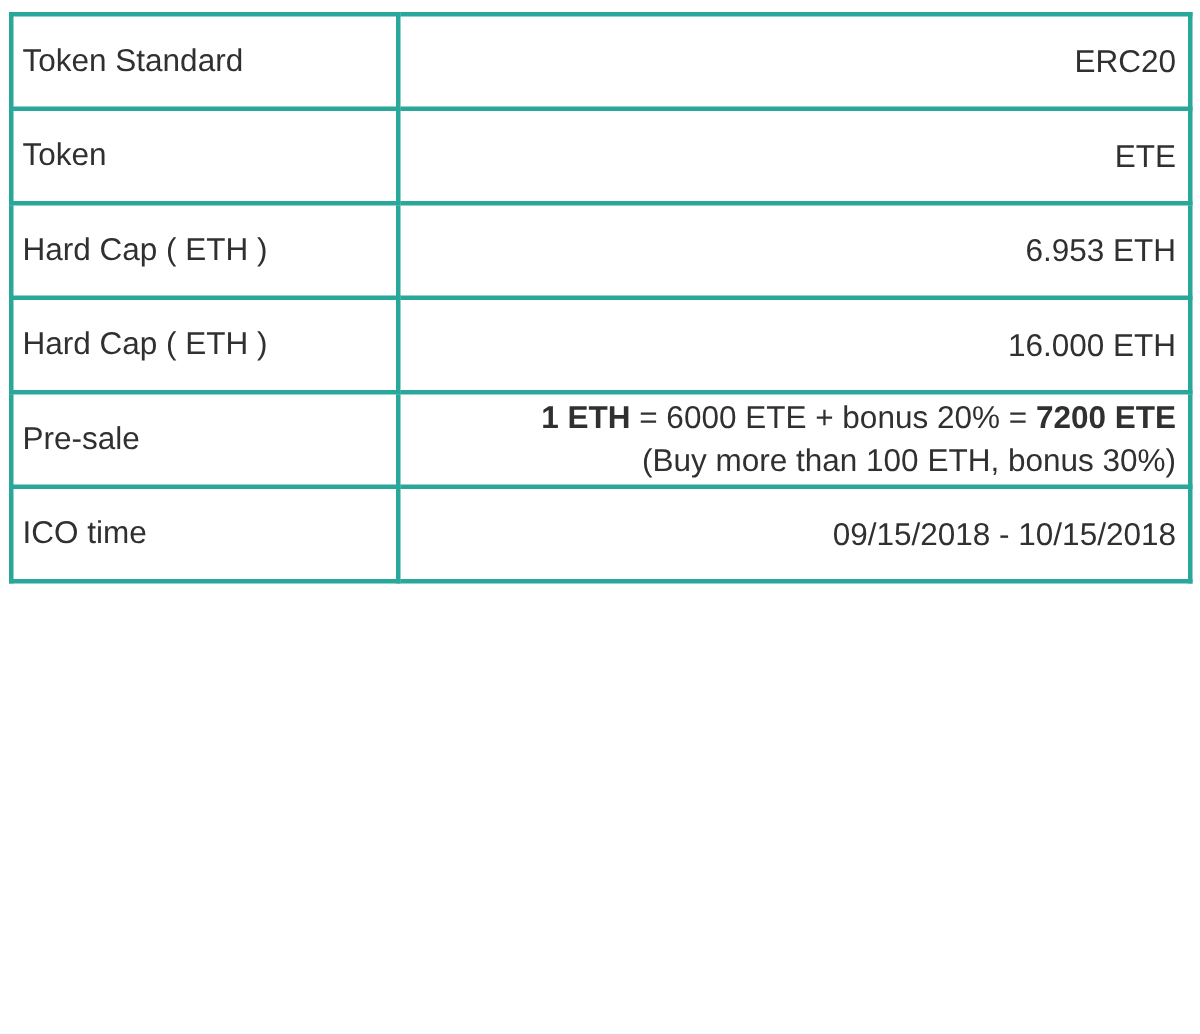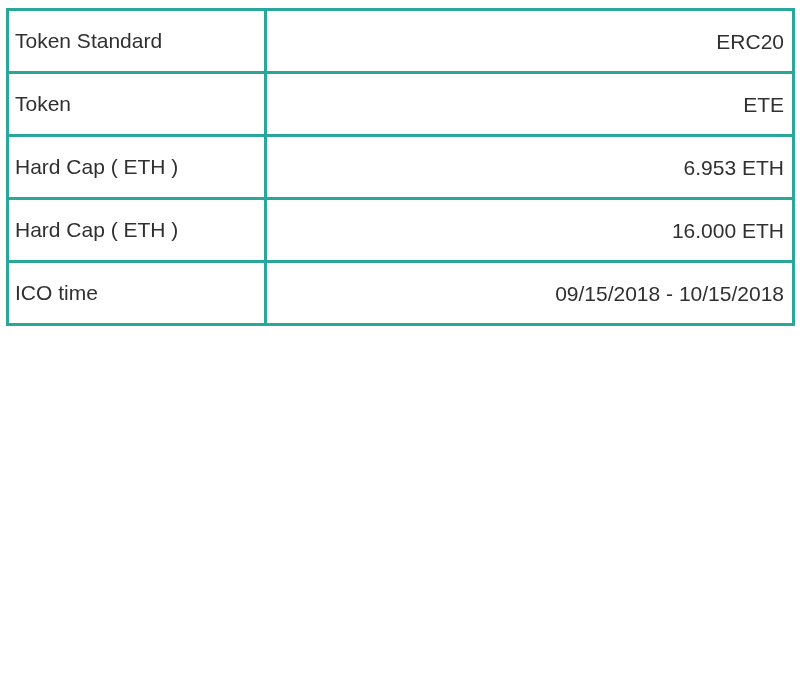--- a/index.html
+++ b/index.html
@@ -82,20 +82,27 @@
             <div class="value-line"><span>6.953 ETH</span></div>
           </td>
         </tr>
         <tr>
           <td class="label-cell">Hard Cap ( ETH )</td>
           <td class="value-cell">
             <div class="value-line"><span>16.000 ETH</span></div>
           </td>
         </tr>
         <tr>
+          <td class="label-cell">Pre-sale</td>
+          <td class="value-cell">
+            <div class="value-line"><b>1 ETH</b><span> = 6000 ETE + bonus 20% = </span><b>7200 ETE</b></div>
+            <div class="value-line"><span>(Buy more than 100 ETH, bonus 30%)</span></div>
+          </td>
+        </tr>
+        <tr>
           <td class="label-cell">ICO time</td>
           <td class="value-cell">
             <div class="value-line"><span>09/15/2018 - 10/15/2018</span></div>
           </td>
         </tr>
       </tbody>
   </table>
 </div>
 
 </body></html>

